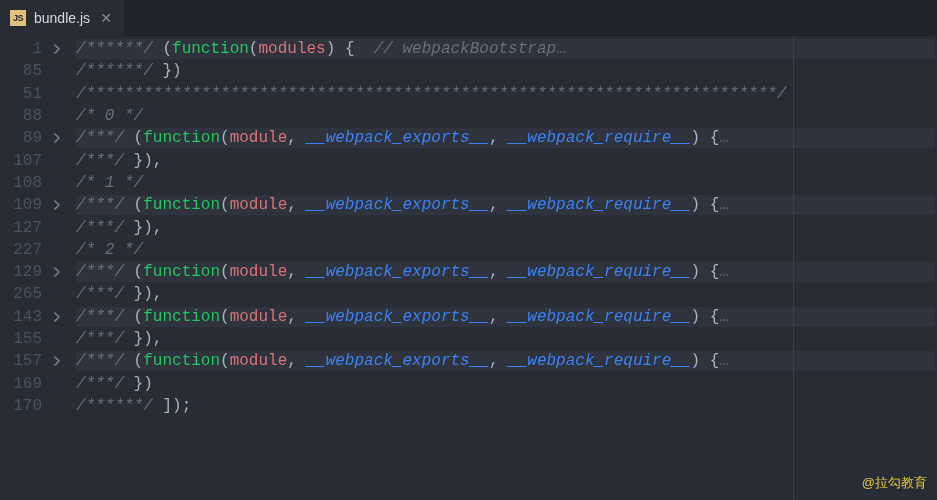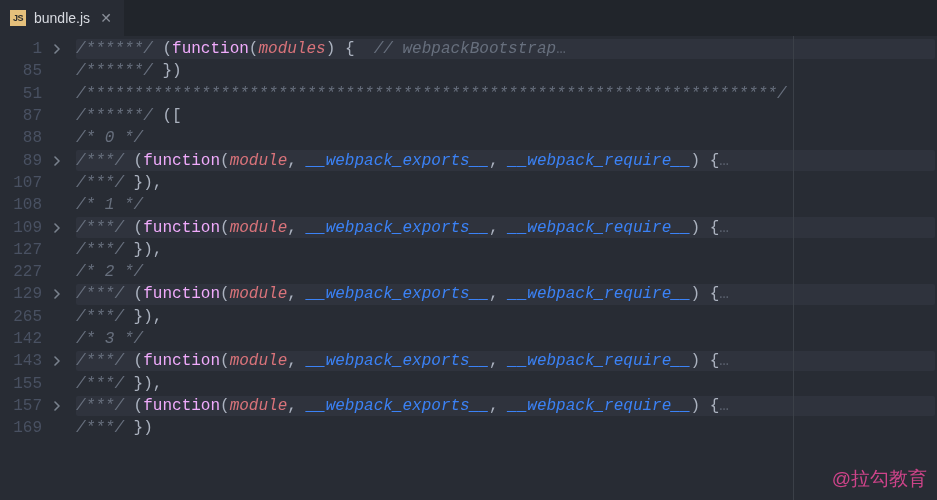--- a/index.html
+++ b/index.html
@@ -109,32 +109,32 @@
     left: 76px;
     right: 2px;
     top: 1px;
     bottom: 1px;
     background: #2f333d;
     border-radius: 2px;
     z-index: -1;
   }
   .c-comment { color: #676f7d; font-style: italic; }
   .c-punc    { color: #abb2bf; font-style: normal; }
-  .c-keyword { color: #f0abfc; font-style: normal; }
-  .c-param   { color: #d9737a; font-style: italic; }
+  .c-keyword { color: #22c55e; font-style: normal; }
+  .c-param   { color: #d9737a; }
   .c-param-u { color: #3b82f6; font-style: italic; }
   .ellipsis  { color: #5c6370; font-style: normal; }
   .watermark {
     position: absolute;
     right: 10px;
     bottom: 8px;
-    color: #ec4899;
+    color: #fde047;
     opacity: 0.85;
     font-family: -apple-system, "PingFang SC", sans-serif;
-    font-size: 19px;
+    font-size: 13px;
     font-weight: 500;
   }
 </style>
 </head>
 <body>
 
 <div class="tab-bar">
   <div class="tab">
     <span class="js-badge">JS</span>
     <span>bundle.js</span>
@@ -144,40 +144,39 @@
 
 <div class="editor">
   <div class="gutter-bg"></div>
   <div class="rule-line"></div>
   <div class="code-lines" id="code-lines">
       <div class="line folded-bg"><span class="lineno">1</span><span class="fold-col"><span class="chev"><svg width="10" height="10" viewBox="0 0 10 10">
               <path d="M3 1 L7 5 L3 9" stroke="currentColor" stroke-width="1.6" fill="none" stroke-linecap="round" stroke-linejoin="round"></path>
             </svg></span></span><span class="code"><span class="c-comment">/******/ </span><span class="c-punc">(</span><span class="c-keyword">function</span><span class="c-punc">(</span><span class="c-param">modules</span><span class="c-punc">) {  </span><span class="c-comment">// webpackBootstrap</span><span class="ellipsis">…</span></span></div>
       <div class="line"><span class="lineno">85</span><span class="fold-col"></span><span class="code"><span class="c-comment">/******/ </span><span class="c-punc">})</span></span></div>
       <div class="line"><span class="lineno">51</span><span class="fold-col"></span><span class="code"><span class="c-comment">/************************************************************************/</span></span></div>
-      <div class="line"><span class="lineno">87</span><span class="fold-col"></span><span class="code"><span class="c-comment">/******/ </span><span class="c-punc">([</span></span></div>
       <div class="line"><span class="lineno">88</span><span class="fold-col"></span><span class="code"><span class="c-comment">/* 0 */</span></span></div>
       <div class="line folded-bg"><span class="lineno">89</span><span class="fold-col"><span class="chev"><svg width="10" height="10" viewBox="0 0 10 10">
               <path d="M3 1 L7 5 L3 9" stroke="currentColor" stroke-width="1.6" fill="none" stroke-linecap="round" stroke-linejoin="round"></path>
             </svg></span></span><span class="code"><span class="c-comment">/***/ </span><span class="c-punc">(</span><span class="c-keyword">function</span><span class="c-punc">(</span><span class="c-param">module</span><span class="c-punc">, </span><span class="c-param-u">__webpack_exports__</span><span class="c-punc">, </span><span class="c-param-u">__webpack_require__</span><span class="c-punc">) {</span><span class="ellipsis">…</span></span></div>
       <div class="line"><span class="lineno">107</span><span class="fold-col"></span><span class="code"><span class="c-comment">/***/ </span><span class="c-punc">}),</span></span></div>
       <div class="line"><span class="lineno">108</span><span class="fold-col"></span><span class="code"><span class="c-comment">/* 1 */</span></span></div>
       <div class="line folded-bg"><span class="lineno">109</span><span class="fold-col"><span class="chev"><svg width="10" height="10" viewBox="0 0 10 10">
               <path d="M3 1 L7 5 L3 9" stroke="currentColor" stroke-width="1.6" fill="none" stroke-linecap="round" stroke-linejoin="round"></path>
             </svg></span></span><span class="code"><span class="c-comment">/***/ </span><span class="c-punc">(</span><span class="c-keyword">function</span><span class="c-punc">(</span><span class="c-param">module</span><span class="c-punc">, </span><span class="c-param-u">__webpack_exports__</span><span class="c-punc">, </span><span class="c-param-u">__webpack_require__</span><span class="c-punc">) {</span><span class="ellipsis">…</span></span></div>
       <div class="line"><span class="lineno">127</span><span class="fold-col"></span><span class="code"><span class="c-comment">/***/ </span><span class="c-punc">}),</span></span></div>
       <div class="line"><span class="lineno">227</span><span class="fold-col"></span><span class="code"><span class="c-comment">/* 2 */</span></span></div>
       <div class="line folded-bg"><span class="lineno">129</span><span class="fold-col"><span class="chev"><svg width="10" height="10" viewBox="0 0 10 10">
               <path d="M3 1 L7 5 L3 9" stroke="currentColor" stroke-width="1.6" fill="none" stroke-linecap="round" stroke-linejoin="round"></path>
             </svg></span></span><span class="code"><span class="c-comment">/***/ </span><span class="c-punc">(</span><span class="c-keyword">function</span><span class="c-punc">(</span><span class="c-param">module</span><span class="c-punc">, </span><span class="c-param-u">__webpack_exports__</span><span class="c-punc">, </span><span class="c-param-u">__webpack_require__</span><span class="c-punc">) {</span><span class="ellipsis">…</span></span></div>
       <div class="line"><span class="lineno">265</span><span class="fold-col"></span><span class="code"><span class="c-comment">/***/ </span><span class="c-punc">}),</span></span></div>
-      <div class="line"><span class="lineno">142</span><span class="fold-col"></span><span class="code"><span class="c-comment">/* 3 */</span></span></div>
       <div class="line folded-bg"><span class="lineno">143</span><span class="fold-col"><span class="chev"><svg width="10" height="10" viewBox="0 0 10 10">
               <path d="M3 1 L7 5 L3 9" stroke="currentColor" stroke-width="1.6" fill="none" stroke-linecap="round" stroke-linejoin="round"></path>
             </svg></span></span><span class="code"><span class="c-comment">/***/ </span><span class="c-punc">(</span><span class="c-keyword">function</span><span class="c-punc">(</span><span class="c-param">module</span><span class="c-punc">, </span><span class="c-param-u">__webpack_exports__</span><span class="c-punc">, </span><span class="c-param-u">__webpack_require__</span><span class="c-punc">) {</span><span class="ellipsis">…</span></span></div>
       <div class="line"><span class="lineno">155</span><span class="fold-col"></span><span class="code"><span class="c-comment">/***/ </span><span class="c-punc">}),</span></span></div>
       <div class="line folded-bg"><span class="lineno">157</span><span class="fold-col"><span class="chev"><svg width="10" height="10" viewBox="0 0 10 10">
               <path d="M3 1 L7 5 L3 9" stroke="currentColor" stroke-width="1.6" fill="none" stroke-linecap="round" stroke-linejoin="round"></path>
             </svg></span></span><span class="code"><span class="c-comment">/***/ </span><span class="c-punc">(</span><span class="c-keyword">function</span><span class="c-punc">(</span><span class="c-param">module</span><span class="c-punc">, </span><span class="c-param-u">__webpack_exports__</span><span class="c-punc">, </span><span class="c-param-u">__webpack_require__</span><span class="c-punc">) {</span><span class="ellipsis">…</span></span></div>
       <div class="line"><span class="lineno">169</span><span class="fold-col"></span><span class="code"><span class="c-comment">/***/ </span><span class="c-punc">})</span></span></div>
+      <div class="line"><span class="lineno">170</span><span class="fold-col"></span><span class="code"><span class="c-comment">/******/ </span><span class="c-punc">]);</span></span></div>
     </div>
   <div class="watermark">@拉勾教育</div>
 </div>
 
 </body></html>

